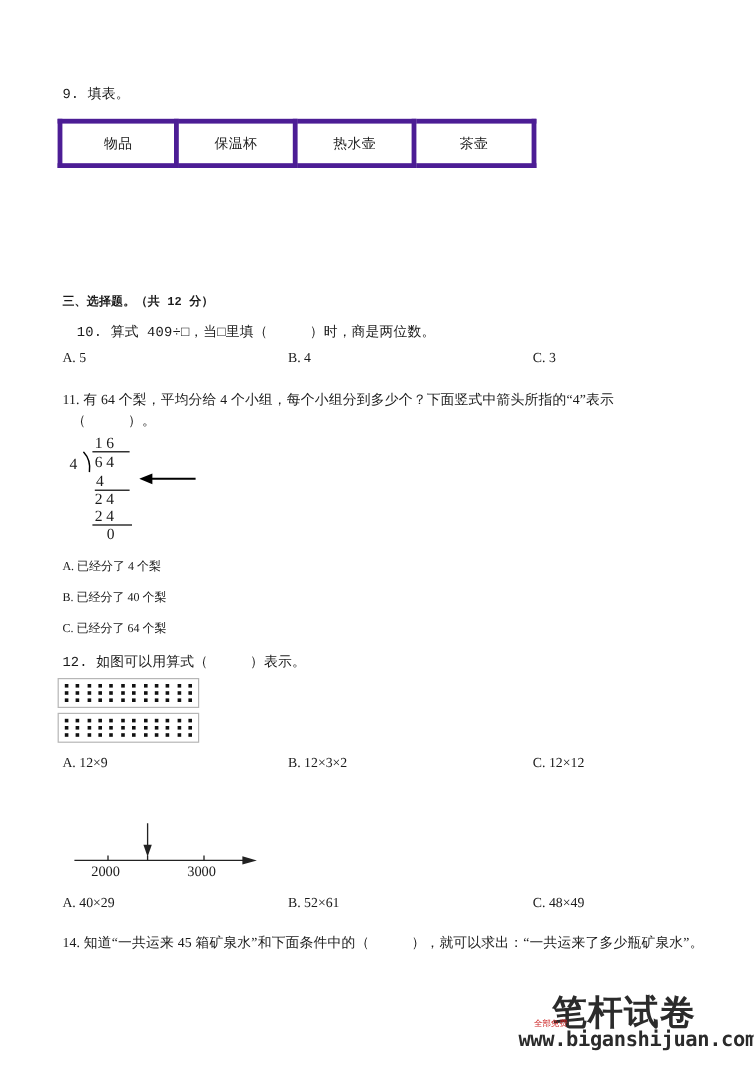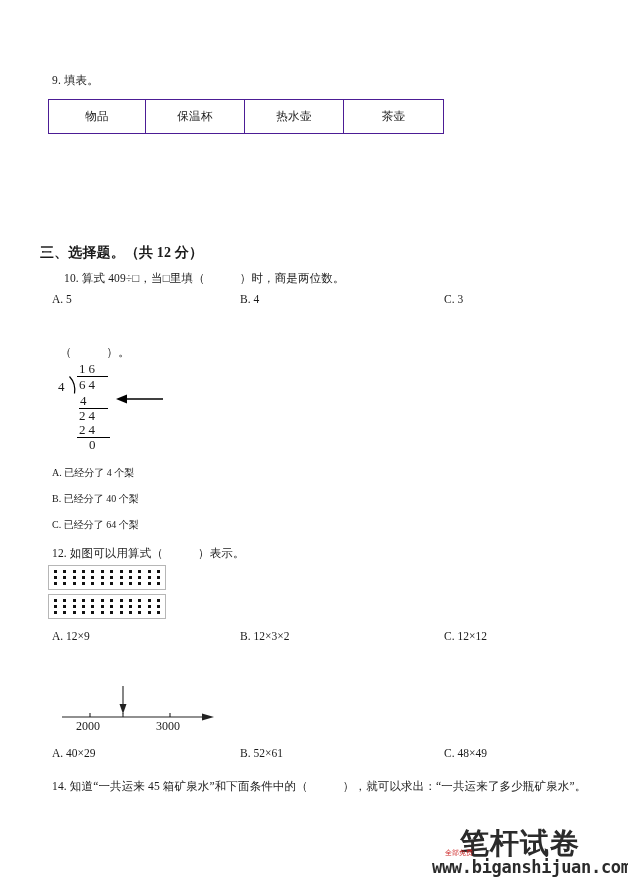--- a/index.html
+++ b/index.html
@@ -23,20 +23,21 @@
     height: 892px;
   }
 
   
   .q-line {
     position: absolute;
     font-size: 11.5px;
     line-height: 16px;
     letter-spacing: 0.15px;
     white-space: nowrap;
+    font-family: Liberation Mono, monospace;
   }
   .q-wrap {
     position: absolute;
     font-size: 11.5px;
     line-height: 20px;
     letter-spacing: 0.15px;
   }
   .bold { font-weight: bold; }
 
   
@@ -45,36 +46,36 @@
   
   .tbl {
     position: absolute;
     left: 48px;
     top: 99px;
     width: 395px;
     border-collapse: collapse;
     table-layout: fixed;
   }
   .tbl td {
-    border: 1px solid #4c1d95;
+    border: 4px solid #4c1d95;
     height: 33px;
     text-align: center;
     vertical-align: middle;
     font-size: 11.5px;
     letter-spacing: 0.3px;
     padding: 0;
   }
   .tbl col.c0 { width: 97px; }
   .tbl col.c1 { width: 99px; }
   .tbl col.c2 { width: 99px; }
   .tbl col.c3 { width: 100px; }
   .tbl td.num { font-family: "Liberation Serif", serif; }
 
   
-  #sec3 { left: 40px; top: 245px; font-size: 14px; font-weight: bold; }
+  #sec3 { left: 52px; top: 245px; font-size: 10px; font-weight: bold; }
 
   
   #q10 { left: 64px; top: 270px; }
   #q10-opts { left: 52px; top: 291px; width: 540px; }
   .opt-row {
     position: absolute;
     font-size: 11.5px;
     line-height: 16px;
     white-space: nowrap;
   }
@@ -261,20 +262,21 @@
 
   <div class="q-line bold" id="sec3">三、选择题。（共 12 分）</div>
 
   <div class="q-line" id="q10">10. 算式 409÷□，当□里填（　　　）时，商是两位数。</div>
   <div id="q10-opts" style="position:absolute;">
     <div class="opt-row opt-a">A. 5</div>
     <div class="opt-row opt-b">B. 4</div>
     <div class="opt-row opt-c">C. 3</div>
   </div>
 
+  <div class="q-wrap" id="q11">11. 有 64 个梨，平均分给 4 个小组，每个小组分到多少个？下面竖式中箭头所指的“4”表示</div>
   <div class="q-line" id="q11-paren">（　　　）。</div>
 
   <div id="longdiv">
     <span class="ld-divisor">4</span>
     <svg class="ld-hook" viewBox="0 0 10 18">
       <path d="M0.5 0.5 Q7 7.5 5.5 17.5" stroke="#000" stroke-width="1.2" fill="none"></path>
     </svg>
     <span class="ld-vinculum"></span>
     <span class="ld-quot">16</span>
     <span class="ld-dividend">64</span>

